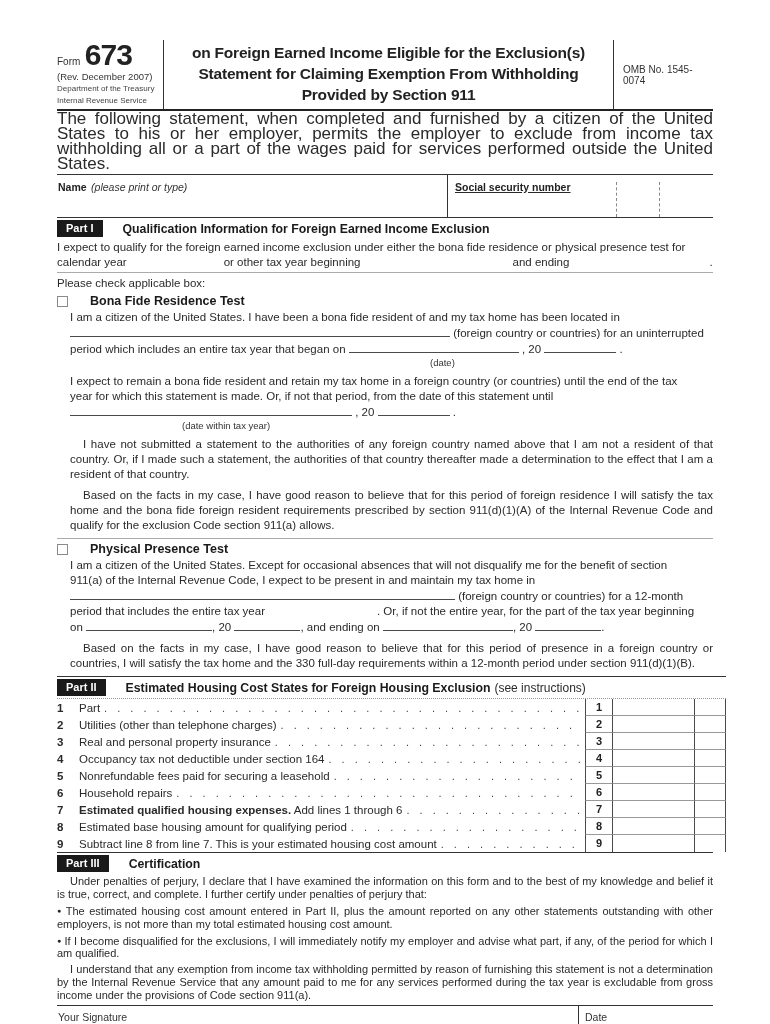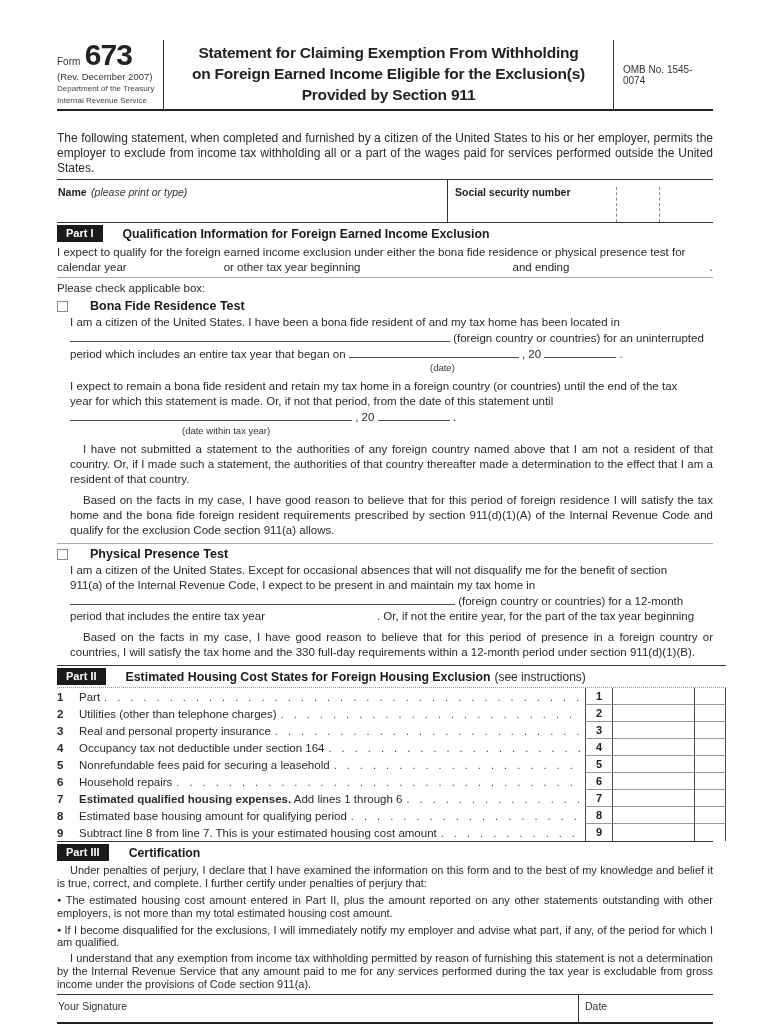--- a/index.html
+++ b/index.html
@@ -21,26 +21,26 @@
   .hdr-rev { font-size: 9.5px; color: #333; margin-top: 1px; }
   .hdr-agency { font-size: 8px; color: #444; line-height: 9.5px; margin-top: 2px; }
   .hdr-mid { flex: 1; border-left: 1.5px solid #333; border-right: 1.5px solid #333;
              display: flex; flex-direction: column; justify-content: center;
              text-align: center; padding: 2px 6px 4px 6px; }
   .hdr-title-line { font-size: 15.5px; font-weight: bold; color: #222; line-height: 21px; letter-spacing: -0.2px; }
   .hdr-right { width: 99px; display: flex; align-items: center; padding-left: 9px; }
   .hdr-omb { font-size: 10px; color: #333; }
 
   
-  .intro { font-size: 12px; line-height: 15px; text-align: justify; margin: 20px 0 3px 0; }
+  .intro { font-size: 17px; line-height: 15px; text-align: justify; margin: 0 0 3px 0; }
 
   
   .idrow { display: flex; border-top: 1.5px solid #333; border-bottom: 1.5px solid #333; height: 44px; }
   .id-name { flex: 1; padding: 2px 0 0 1px; }
-  .id-ssn { width: 266px; border-left: 1px solid #333; padding: 2px 0 0 7px; position: relative; }
+  .id-ssn { width: 266px; border-left: 1px solid #333; padding: 2px 0 0 7px; position: relative; text-decoration: underline; }
   .fld-label { font-size: 10.5px; font-weight: bold; color: #222; }
   .fld-hint { font-size: 10.5px; font-style: italic; font-weight: normal; color: #333; }
   .ssn-dash { position: absolute; top: 7px; bottom: 0; border-left: 1px dashed #888; }
   .ssn-dash.d1 { left: 168px; } .ssn-dash.d2 { left: 211px; }
 
   
   .part-row { display: flex; align-items: center; margin-top: 2px; }
   .badge { background: #1a1a1a; color: #fff; font-size: 11px; font-weight: bold;
            padding: 2px 9px 3px 9px; line-height: 12px; }
   .part-head { font-size: 12.3px; font-weight: bold; color: #1a1a1a; margin-left: 20px; }
@@ -106,22 +106,22 @@
     <div class="hdr-left">
       <div class="hdr-form-line">
         <span class="hdr-form-label">Form</span>
         <span class="hdr-form-num">673</span>
       </div>
       <div class="hdr-rev">(Rev. December 2007)</div>
       <div class="hdr-agency">Department of the Treasury</div>
       <div class="hdr-agency">Internal Revenue Service</div>
     </div>
     <div class="hdr-mid">
+      <div class="hdr-title-line">on Foreign Earned Income Eligible for the Exclusion(s)</div>
       <div class="hdr-title-line">Statement for Claiming Exemption From Withholding</div>
-      <div class="hdr-title-line">on Foreign Earned Income Eligible for the Exclusion(s)</div>
       <div class="hdr-title-line">Provided by Section 911</div>
     </div>
     <div class="hdr-right">
       <span class="hdr-omb">OMB No. 1545-0074</span>
     </div>
   </div>
 
   <div class="intro">The following statement, when completed and furnished by a citizen of the United States to his or her employer, permits the employer to exclude from income tax withholding all or a part of the wages paid for services performed outside the United States.</div>
 
   <div class="idrow">
@@ -191,20 +191,27 @@
   </div>
   <div class="indent">
     <div class="line">I am a citizen of the United States. Except for occasional absences that will not disqualify me for the benefit of section</div>
     <div class="line">911(a) of the Internal Revenue Code, I expect to be present in and maintain my tax home in</div>
     <div class="line">
       <span class="blank" style="width:385px;"></span>
       <span>(foreign country or countries) for a 12-month</span>
     </div>
     <div class="line">
       <span>period that includes the entire tax year</span><span class="gap" style="width:112px;"></span><span>. Or, if not the entire year, for the part of the tax year beginning</span>
+    </div>
+    <div class="line">
+      <span>on</span>
+      <span class="blank" style="width:126px;"></span><span>, 20</span>
+      <span class="blank" style="width:66px;"></span><span>, and ending on</span>
+      <span class="blank" style="width:130px;"></span><span>, 20</span>
+      <span class="blank" style="width:66px;"></span><span>.</span>
     </div>
     <div class="para mt6">Based on the facts in my case, I have good reason to believe that for this period of presence in a foreign country or countries, I will satisfy the tax home and the 330 full-day requirements within a 12-month period under section 911(d)(1)(B).</div>
   </div>
 
   <div class="p2sec mt5">
     <div class="p2head">
       <span class="badge">Part II</span>
       <span class="part-head">Estimated Housing Cost States for Foreign Housing Exclusion</span>
       <span class="part-note">(see instructions)</span>
     </div>

